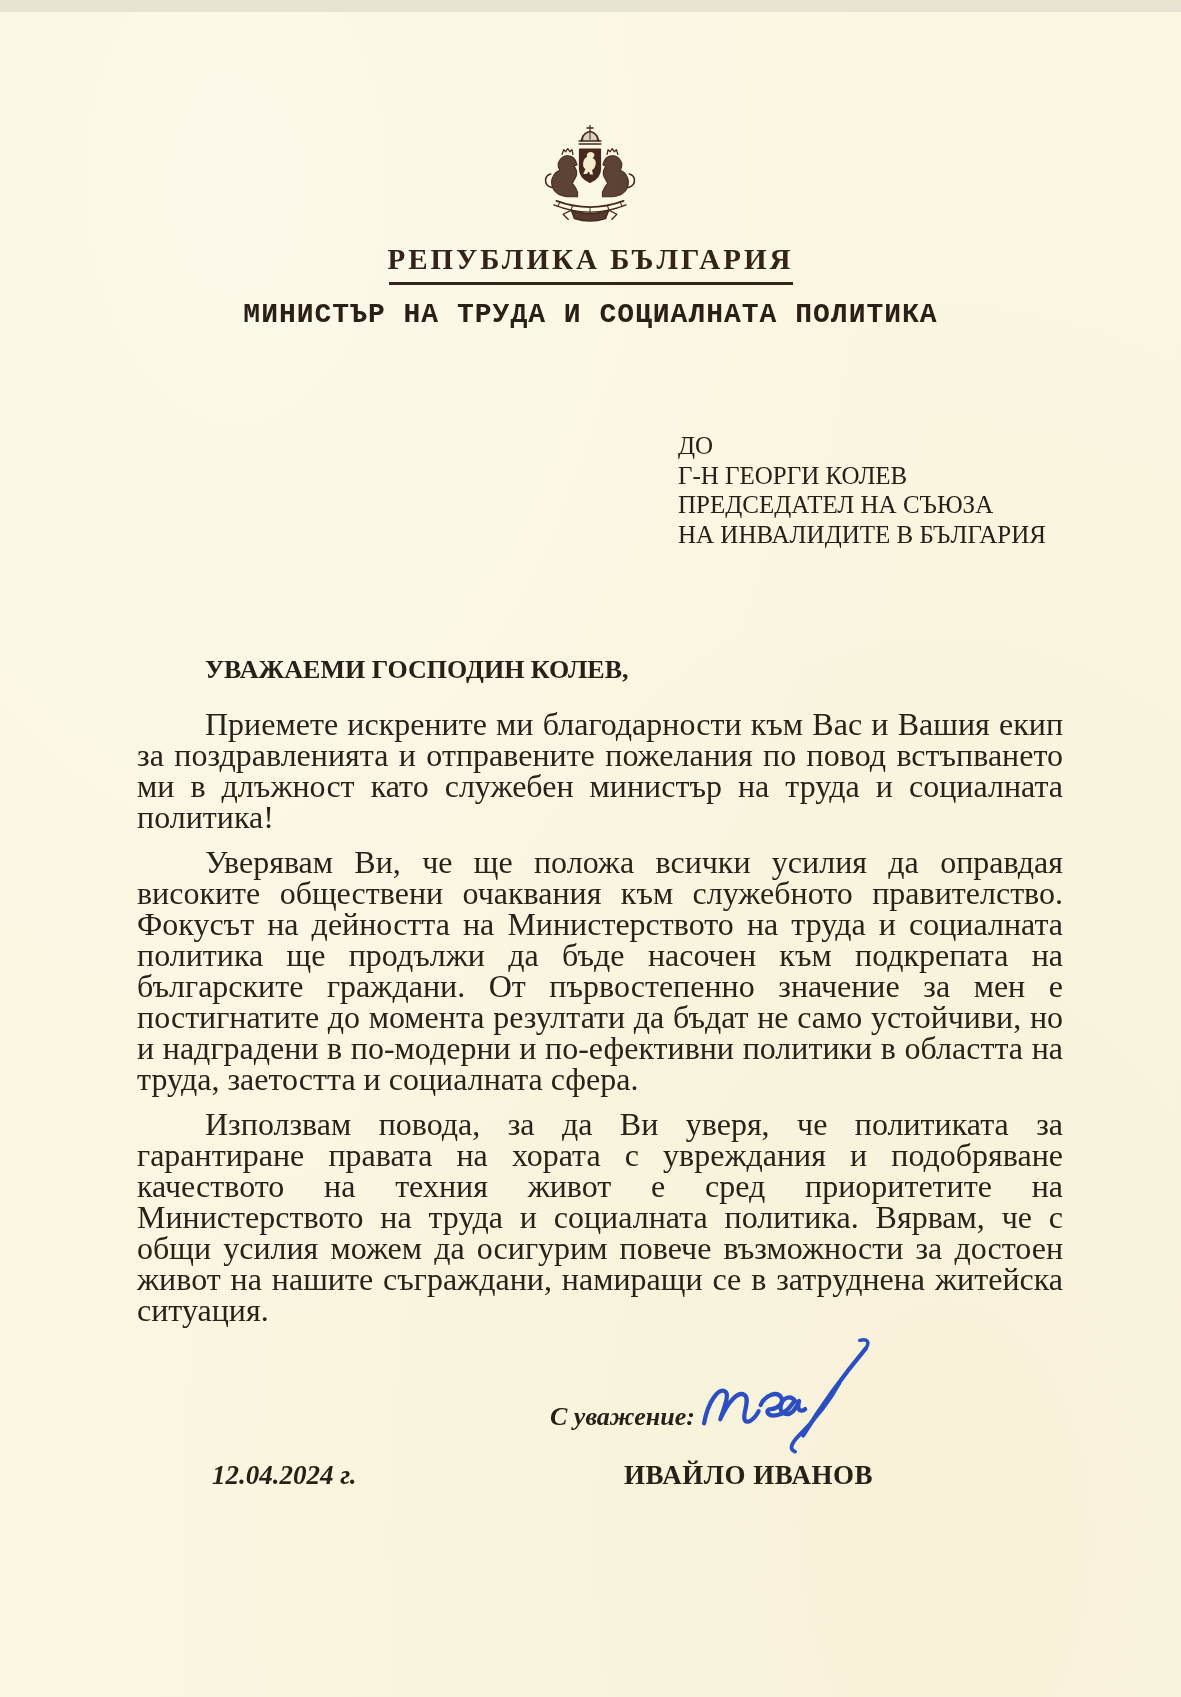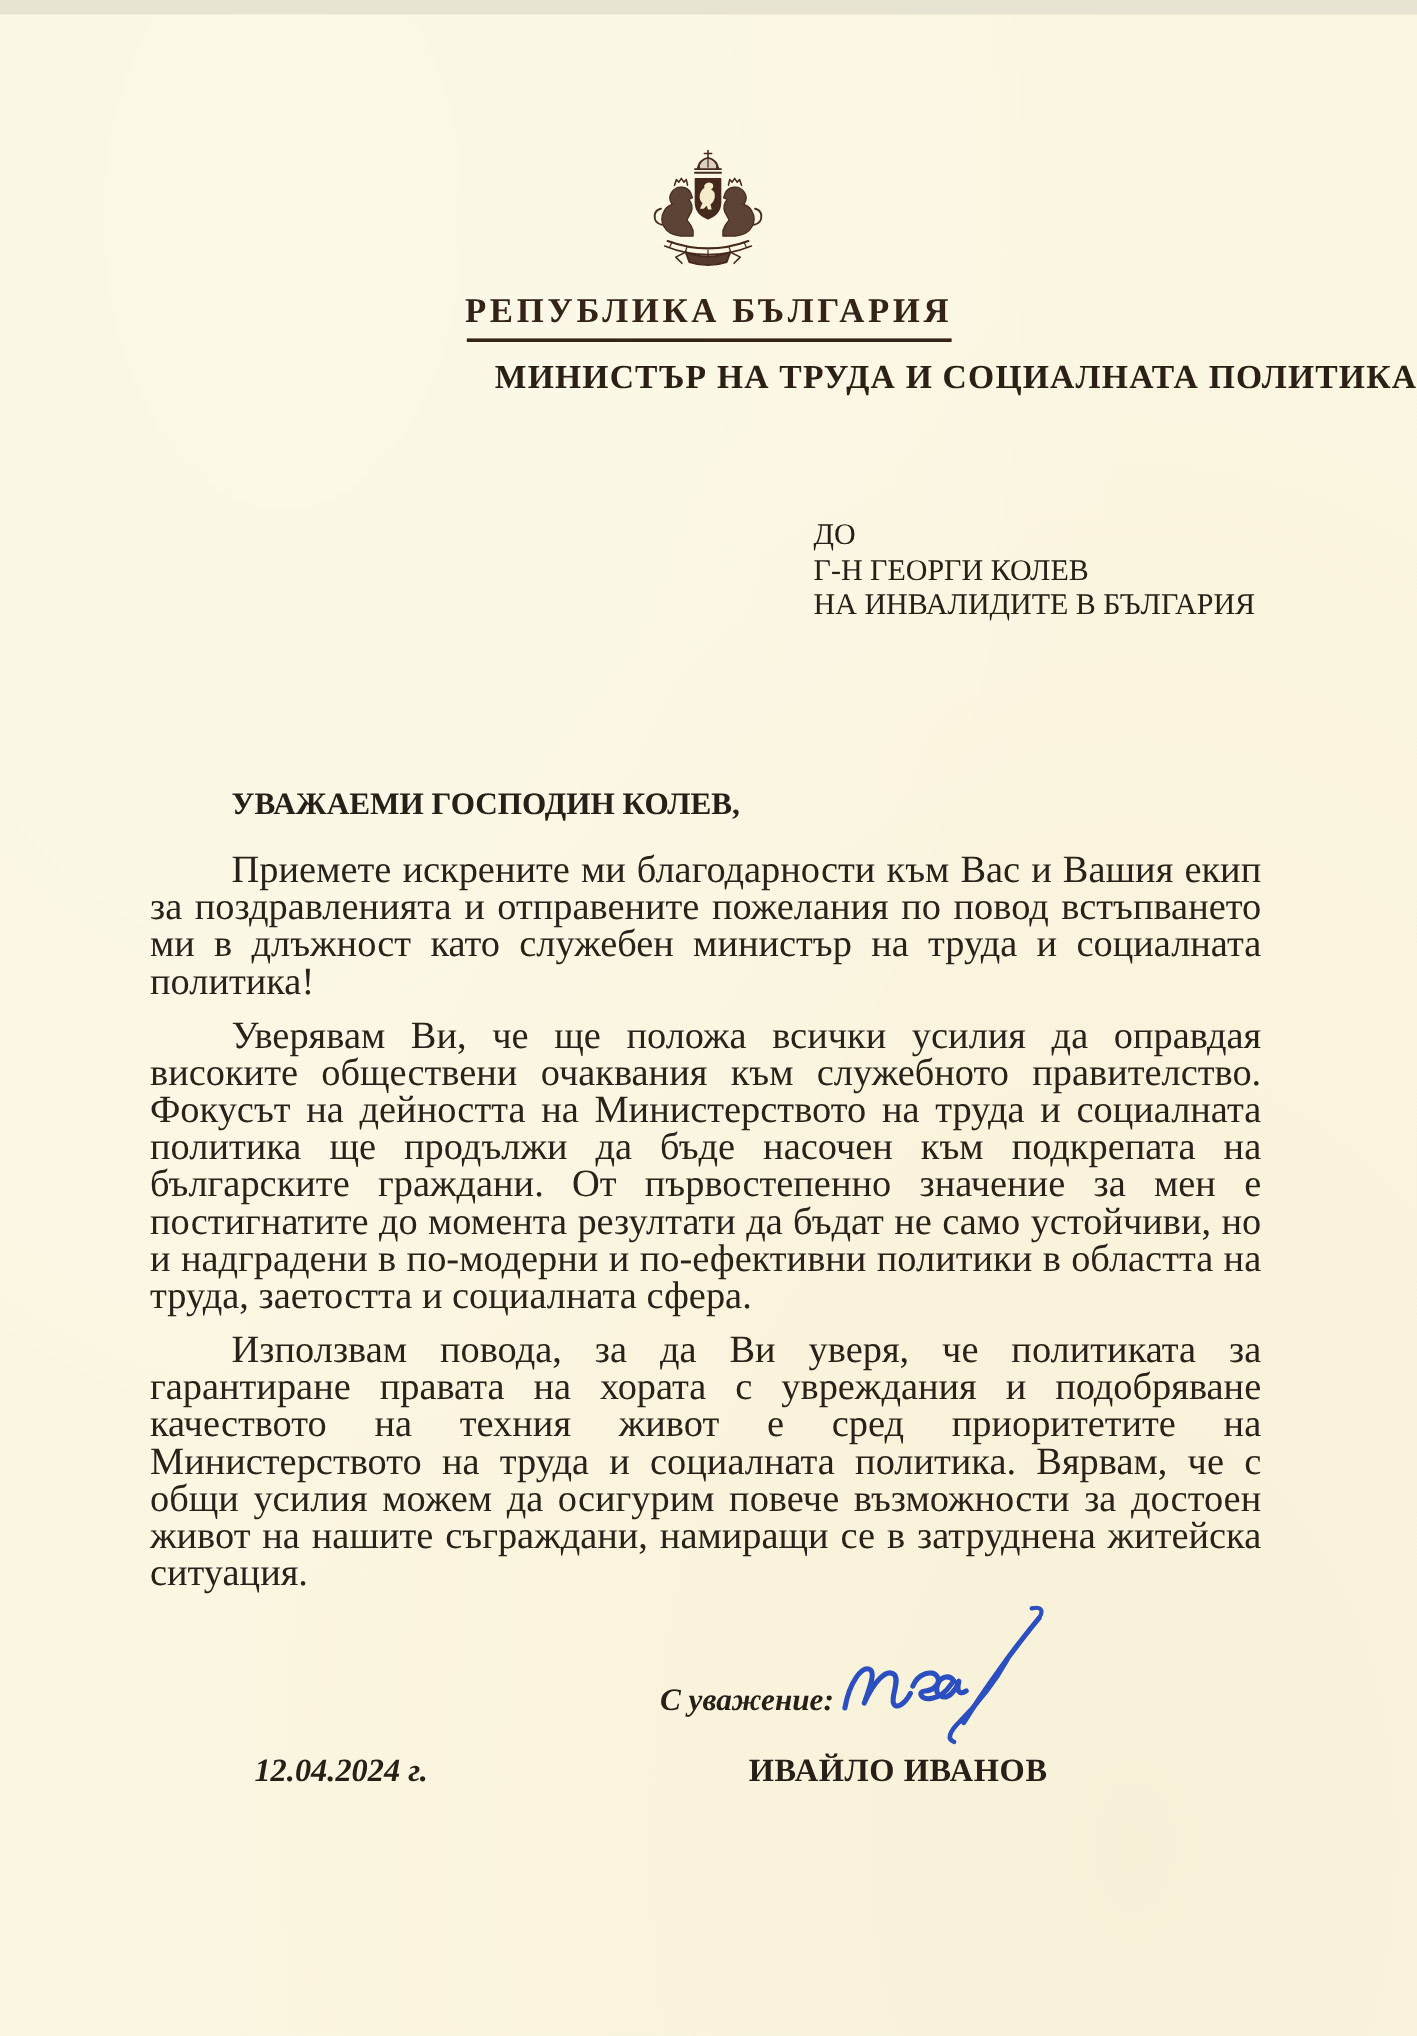--- a/index.html
+++ b/index.html
@@ -28,33 +28,34 @@
     text-align:center;
     font-weight:bold;font-size:29px;letter-spacing:3px;
     color:#332318;
   }
   .header-rule{
     position:absolute;top:270px;left:50%;transform:translateX(-50%);
     width:404px;height:3px;background:#332318;
   }
   .ministry{
     position:absolute;left:0;top:287px;width:100%;
-    text-align:right;
+    text-align:center;
     font-weight:bold;font-size:28px;letter-spacing:1px;
     color:#2b2016;
+    font-family:Liberation Mono, monospace;
   }
   
   .recipient{
     position:absolute;left:678px;top:419px;
     font-weight:normal;font-size:25px;line-height:29.5px;
     color:#262019;white-space:nowrap;
   }
   
   .body-text{
-    position:absolute;left:125px;top:642px;width:926px;
+    position:absolute;left:137px;top:642px;width:926px;
   }
   .salutation{
     font-weight:bold;font-size:26px;line-height:31px;
     margin:0 0 24px 68px;color:#262019;
   }
   .body-text p{
     font-size:32px;line-height:31px;
     text-align:justify;text-indent:68px;
     margin:0 0 14px 0;color:#29221a;
   }
@@ -117,20 +118,21 @@
 
   <div class="republic">РЕПУБЛИКА БЪЛГАРИЯ</div>
 
   <div class="header-rule"></div>
 
   <div class="ministry">МИНИСТЪР НА ТРУДА И СОЦИАЛНАТА ПОЛИТИКА</div>
 
   <div class="recipient">
     <div>ДО</div>
     <div>Г-Н ГЕОРГИ КОЛЕВ</div>
+    <div>ПРЕДСЕДАТЕЛ НА СЪЮЗА</div>
     <div>НА ИНВАЛИДИТЕ В БЪЛГАРИЯ</div>
   </div>
 
   <div class="body-text">
     <div class="salutation">УВАЖАЕМИ ГОСПОДИН КОЛЕВ,</div>
     <p>Приемете искрените ми благодарности към Вас и Вашия екип за поздравленията и отправените пожелания по повод встъпването ми в длъжност като служебен министър на труда и социалната политика!</p>
     <p>Уверявам Ви, че ще положа всички усилия да оправдая високите обществени очаквания към служебното правителство. Фокусът на дейността на Министерството на труда и социалната политика ще продължи да бъде насочен към подкрепата на българските граждани. От първостепенно значение за мен е постигнатите до момента резултати да бъдат не само устойчиви, но и надградени в по-модерни и по-ефективни политики в областта на труда, заетостта и социалната сфера.</p>
     <p>Използвам повода, за да Ви уверя, че политиката за гарантиране правата на хората с увреждания и подобряване качеството на техния живот е сред приоритетите на Министерството на труда и социалната политика. Вярвам, че с общи усилия можем да осигурим повече възможности за достоен живот на нашите съграждани, намиращи се в затруднена житейска ситуация.</p>
   </div>
 

